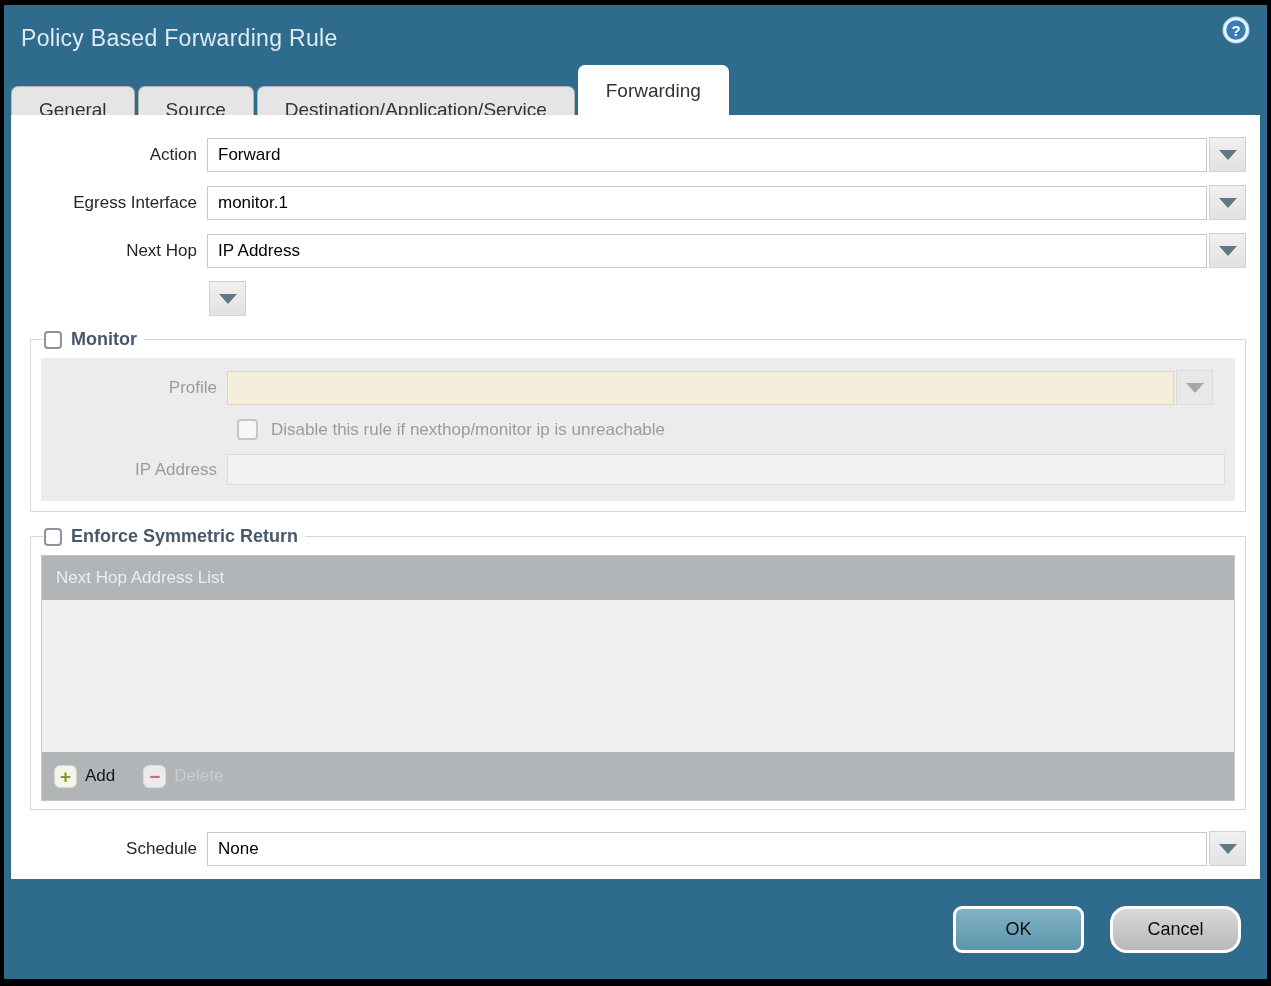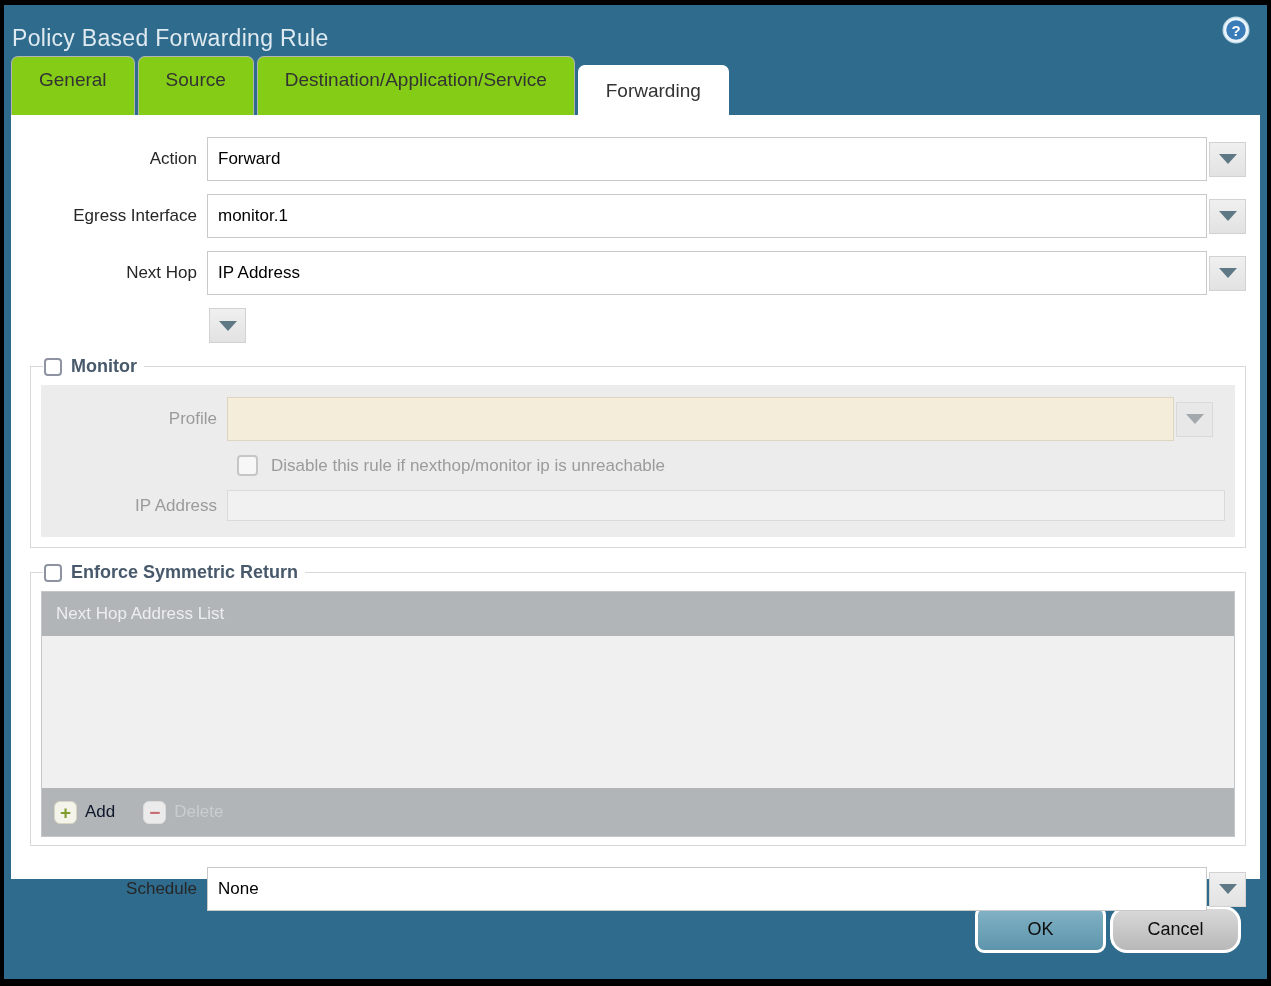--- a/index.html
+++ b/index.html
@@ -19,42 +19,42 @@
   .titlebar {
     height: 60px;
     position: relative;
     display: flex;
     align-items: center;
   }
   .title {
     color: #dfeaf1;
     font-size: 23px;
     letter-spacing: 0.3px;
-    padding-left: 8px;
+    padding-left: 17px;
     padding-top: 6px;
   }
   .help {
     position: absolute;
     right: 17px; top: 11px;
     width: 28px; height: 28px;
     cursor: pointer;
   }
   
   .tabs {
     display: flex;
     align-items: flex-end;
     padding-left: 7px;
     gap: 3px;
     height: 50px;
   }
   .tab {
-    background: #84cc16;
+    background: #e5e5e5;
     color: #333;
     font-size: 19px;
-    height: 59px;
+    height: 29px;
     line-height: 45px;
     padding: 0 27px;
     border-radius: 7px 7px 0 0;
     border: 1px solid #b3b4b4;
     border-bottom: none;
     white-space: nowrap;
     cursor: pointer;
   }
   .tab.active {
     background: #ffffff;
@@ -81,21 +81,21 @@
   .row .lbl {
     width: 196px;
     text-align: right;
     padding-right: 10px;
     font-size: 17px;
     color: #262626;
     flex: none;
   }
   .field {
     flex: 1;
-    height: 44px;
+    height: 34px;
     background: #fff;
     border: 1px solid #c9c9c9;
     font-size: 17px;
     color: #000;
     display: flex;
     align-items: center;
     padding: 0 10px;
     min-width: 0;
   }
   .ddbtn {
@@ -213,21 +213,21 @@
   .tbtn.add .t { color: #0f172a; }
   .tbtn.del { cursor: default; }
   .tbtn.del .t { color: #c9cdd0; }
   
   .footer {
     height: 97px;
     display: flex;
     justify-content: flex-end;
     align-items: flex-start;
     padding: 27px 26px 0 0;
-    gap: 4px;
+    gap: 26px;
   }
   .btn {
     width: 131px; height: 47px;
     border: 3px solid #ffffff;
     border-radius: 9px;
     font-size: 18px;
     color: #0d0d0d;
     font-family: "Liberation Sans", sans-serif;
     cursor: pointer;
   }

